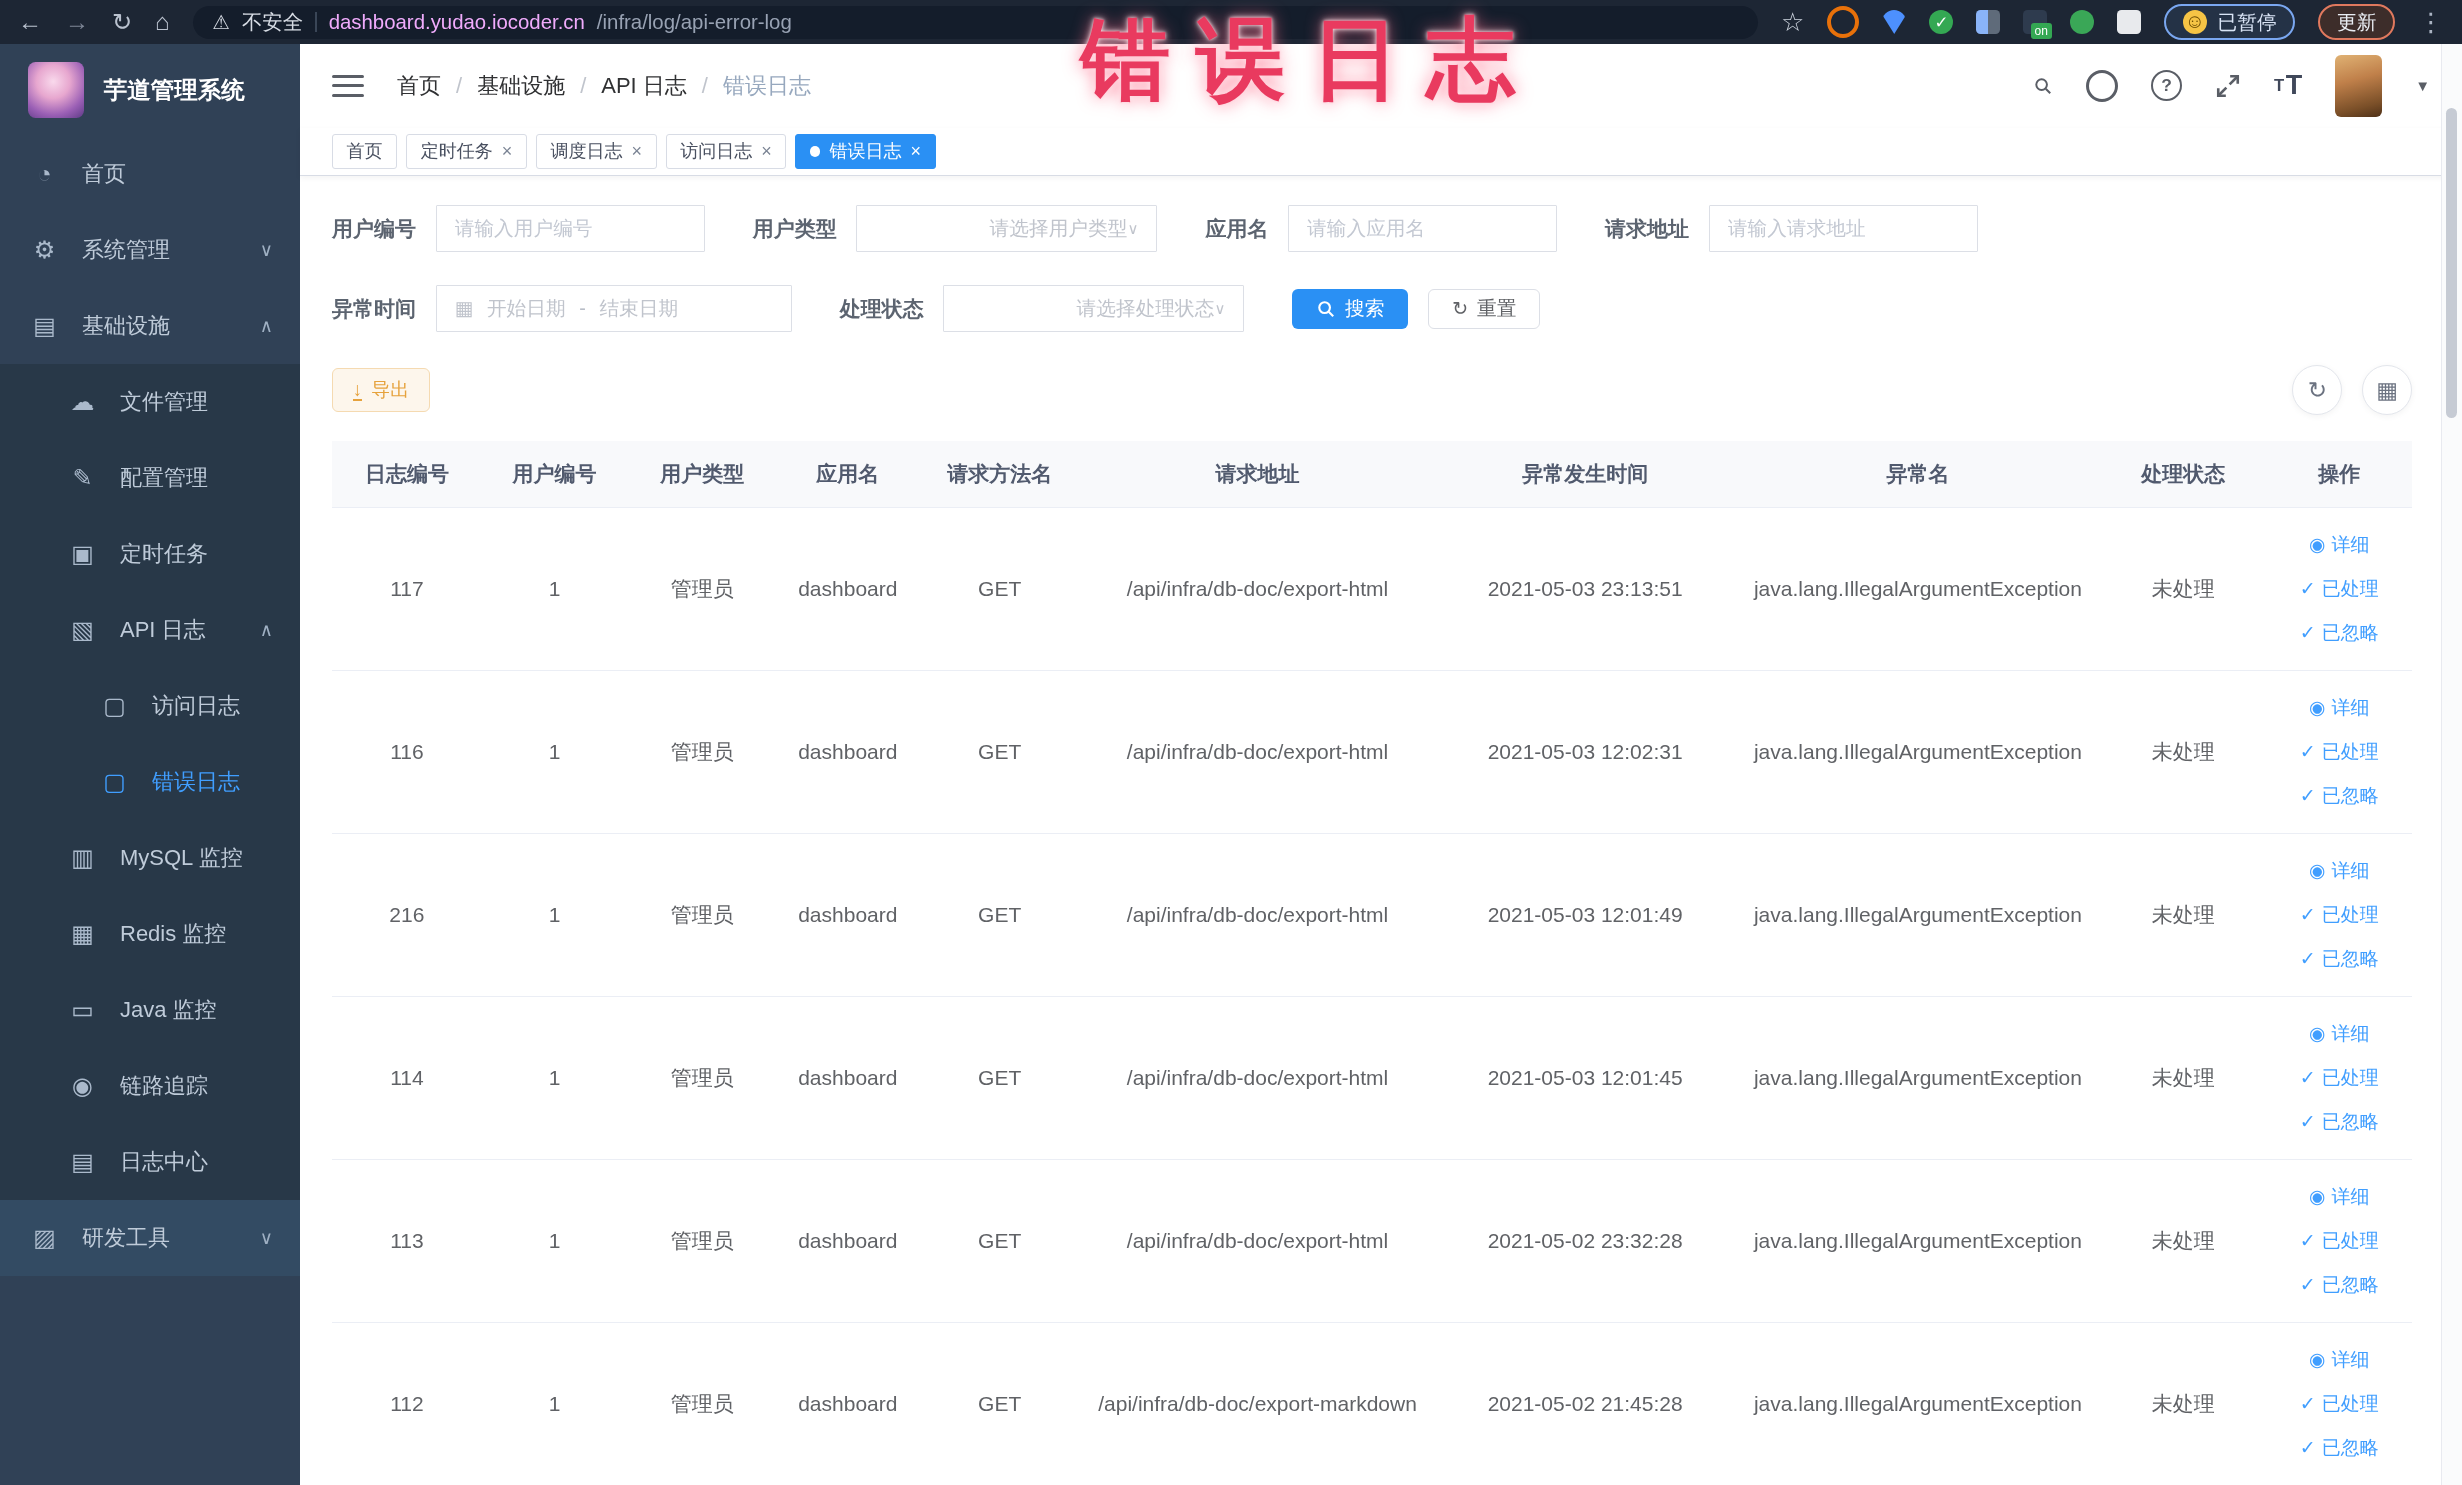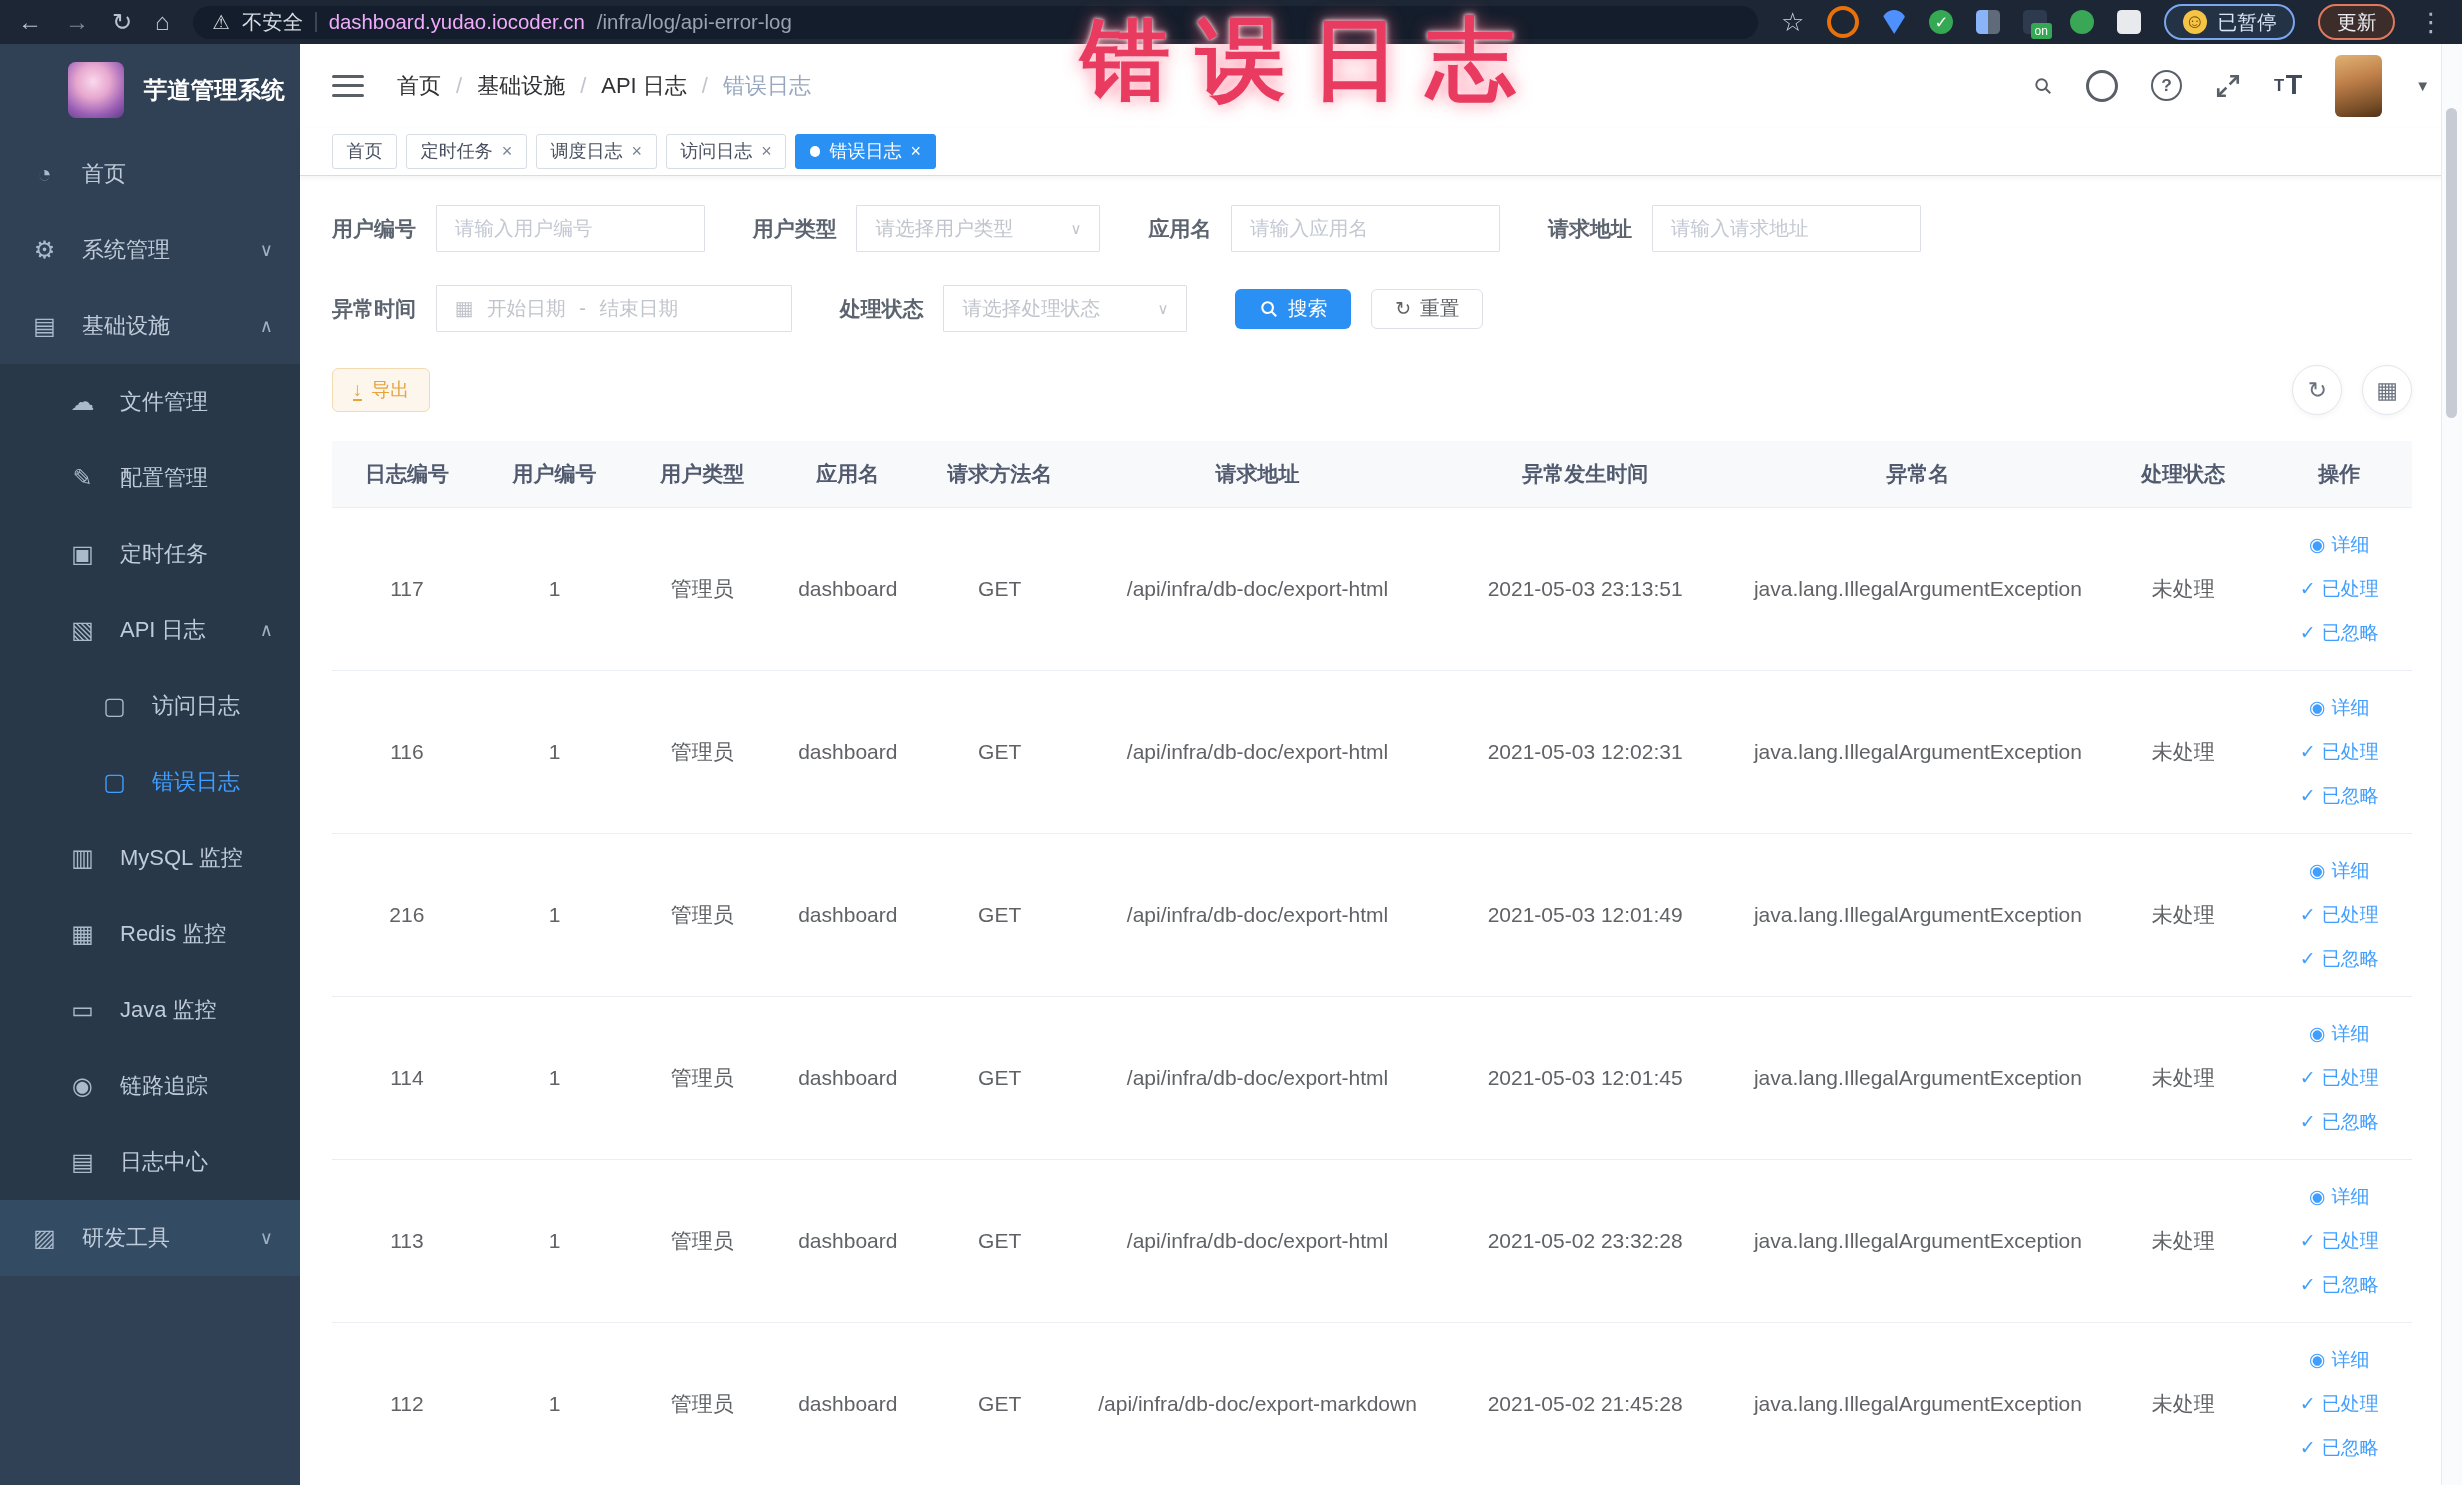--- a/index.html
+++ b/index.html
@@ -29,21 +29,21 @@
   .ext.puzzle{border-radius:4.5px;background:#e8eaed;}
   .pill-btn{height:32px;border-radius:19.7px;display:flex;align-items:center;gap:10.6px;padding:0 16.7px;font-size:19.7px;white-space:nowrap;}
   .pill-btn.paused{background:#243246;border:2.3px solid #7aa7f0;color:#d9e4f5;}
   .emoji{width:24px;height:24px;border-radius:50%;background:#f6c445;color:#6b4a00;display:flex;align-items:center;justify-content:center;font-size:19.7px;line-height:1;}
   .pill-btn.update{background:#3d2d2a;border:2.3px solid #e0795e;color:#e9edf3;}
   .kebab{font-size:26px;color:#aab3c2;}
 
   
   .app{display:flex;height:1442px;}
   .sidebar{width:300px;background:#304156;color:#bfcbd9;flex-shrink:0;display:flex;flex-direction:column;}
-  .logo-row{height:92px;display:flex;align-items:center;gap:19.7px;padding:0 28px;flex-shrink:0;margin-left:40px;}
+  .logo-row{height:92px;display:flex;align-items:center;gap:19.7px;padding:0 28px;flex-shrink:0;}
   .logo-img{width:56px;height:56px;border-radius:7.6px;background:radial-gradient(circle at 45% 35%,#f9d9ec 0%,#e7a7cf 35%,#9a5fb5 70%,#5d3a86 100%);flex-shrink:0;}
   .app-title{color:#fff;font-size:23.5px;font-weight:700;white-space:nowrap;}
   .menu{font-size:22px;}
   .m-item{height:76px;display:flex;align-items:center;gap:23px;padding:0 30px;position:relative;white-space:nowrap;}
   .m-item .chev{position:absolute;right:27px;font-size:18px;color:#9fb0c3;}
   .m-icon{font-size:24px;width:29px;text-align:center;color:#aab9cb;flex-shrink:0;}
   .submenu{background:#283848;}
   .sub1{padding-left:68px;}
   .sub2{padding-left:100px;}
   .m-item.active,.m-item.active .m-icon{color:#409eff;}
@@ -76,21 +76,21 @@
 
   
   .content{padding:29px 50px 0 32px;position:relative;}
   .filter-row{display:flex;align-items:center;margin-bottom:33px;}
   .f-item{display:flex;align-items:center;margin-right:48px;}
   .f-label{font-size:21px;font-weight:700;color:#5c6470;margin-right:19.7px;white-space:nowrap;}
   .f-control{box-sizing:border-box;height:47px;border:1.5px solid #dcdfe6;border-radius:1px;background:#fff;display:flex;align-items:center;padding:0 18px;font-size:19.7px;color:#c0c4cc;}
   input.f-control{outline:none;}
   input.f-control::placeholder{color:#c3c8d2;}
   .f-input{width:269px;}
-  .f-select{width:244px;justify-content:space-between;}
+  .f-select{width:301px;justify-content:flex-end;}
   .sel-chev{color:#c0c4cc;font-size:15px;}
   .f-date{width:356px;gap:13.6px;}
   .cal-ic{color:#c0c4cc;font-size:19.7px;}
   .date-sep{color:#b8bdc7;}
   .btn{box-sizing:border-box;height:40px;border-radius:6px;display:inline-flex;align-items:center;gap:9px;padding:0 23px;font-size:19.7px;border:1.5px solid transparent;cursor:pointer;font-family:inherit;}
   .btn.primary{background:#2a90f4;color:#fff;}
   .btn.plain{background:#fff;border-color:#dcdfe6;color:#606266;}
   .btn.warn{background:#fdf6ec;border-color:#f5dab1;color:#e6a23c;height:44px;font-size:19px;padding:0 19.7px;}
   .btn .ic{font-size:19px;line-height:1;}
   .dl-ic{border-bottom:2.3px solid currentColor;line-height:0.9;}

